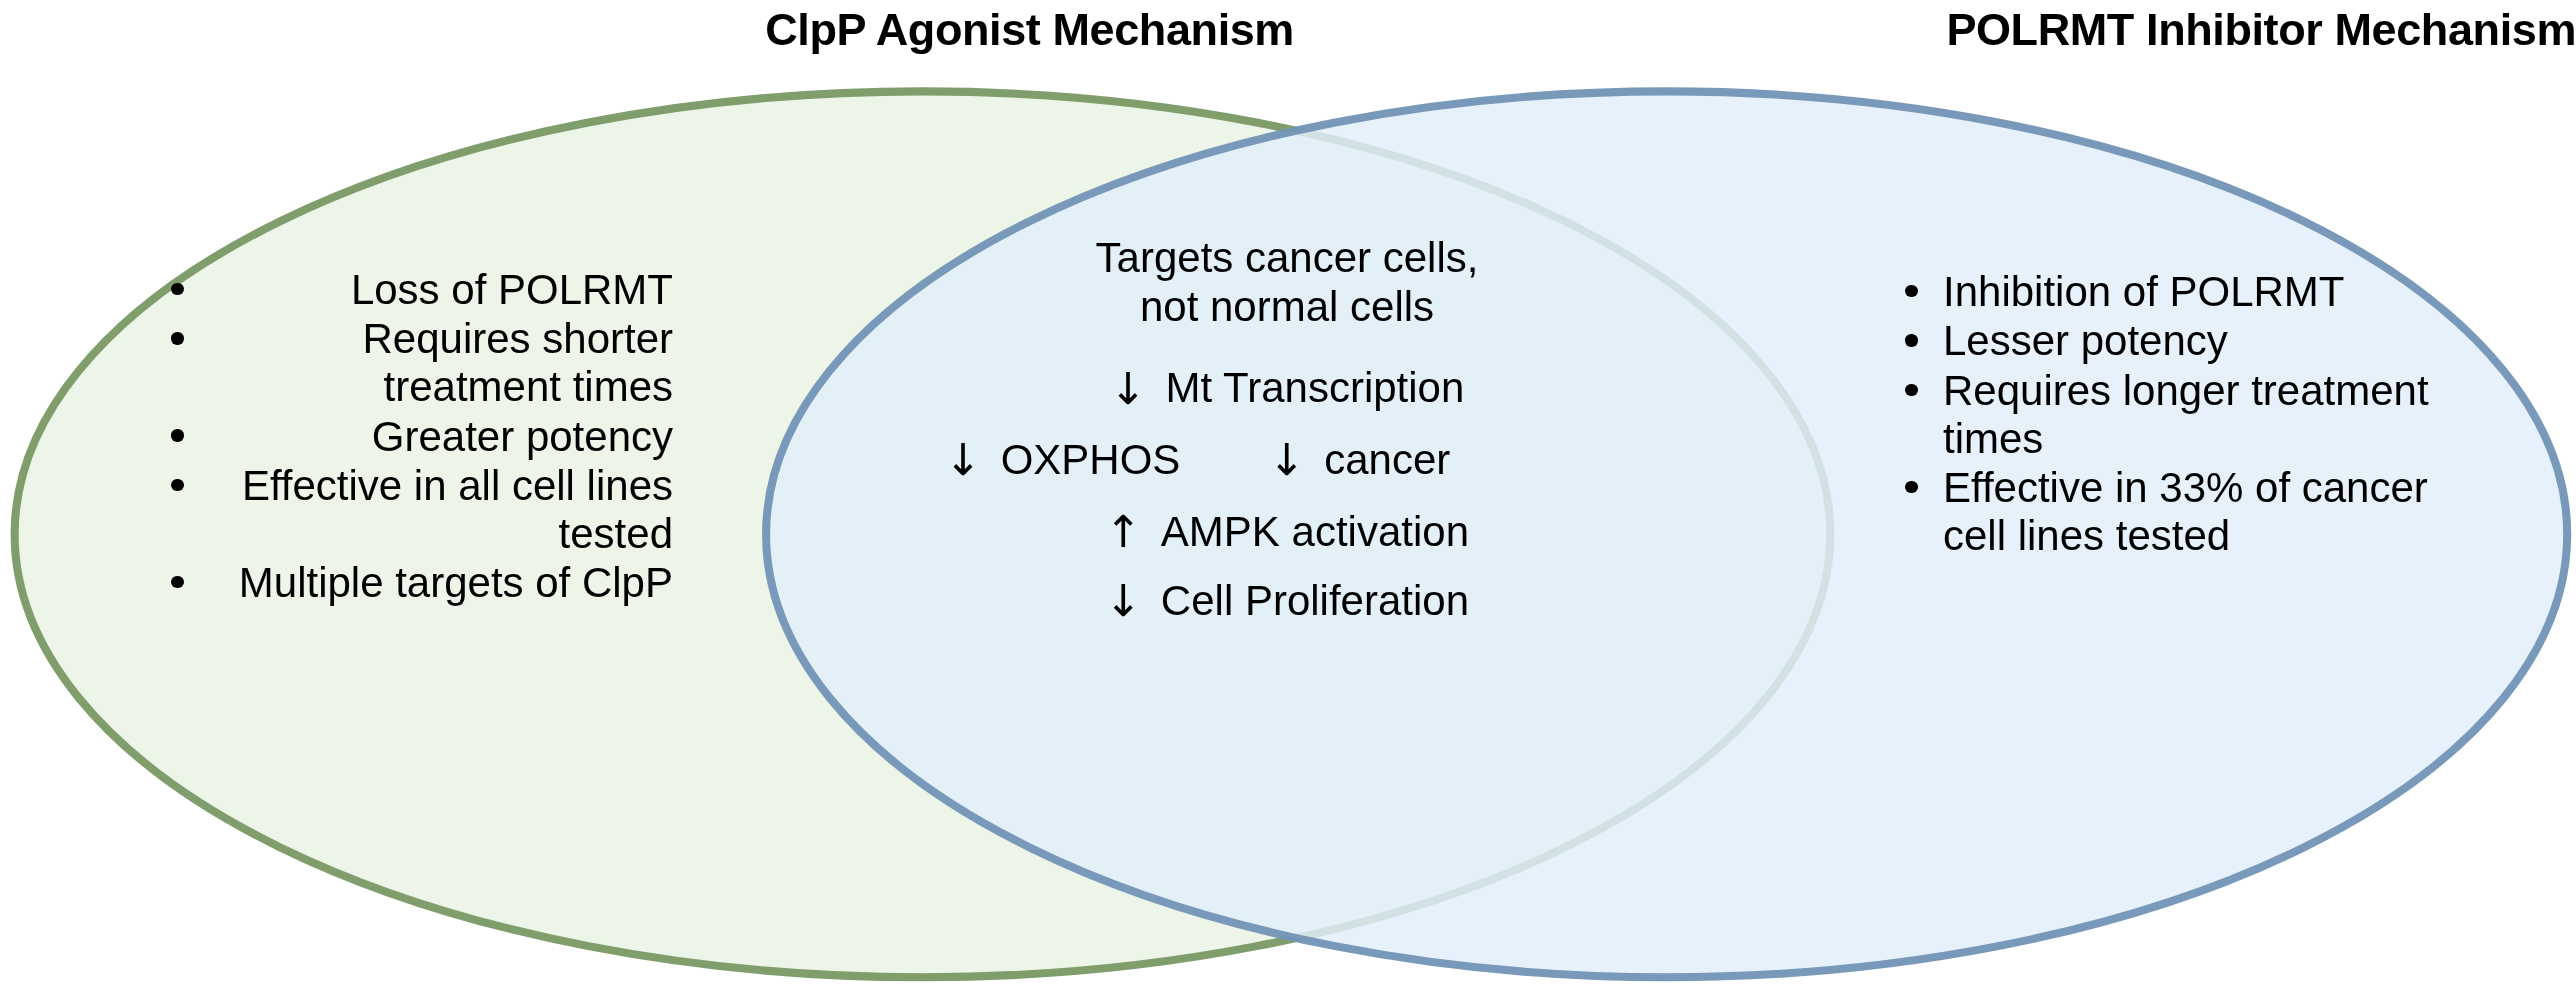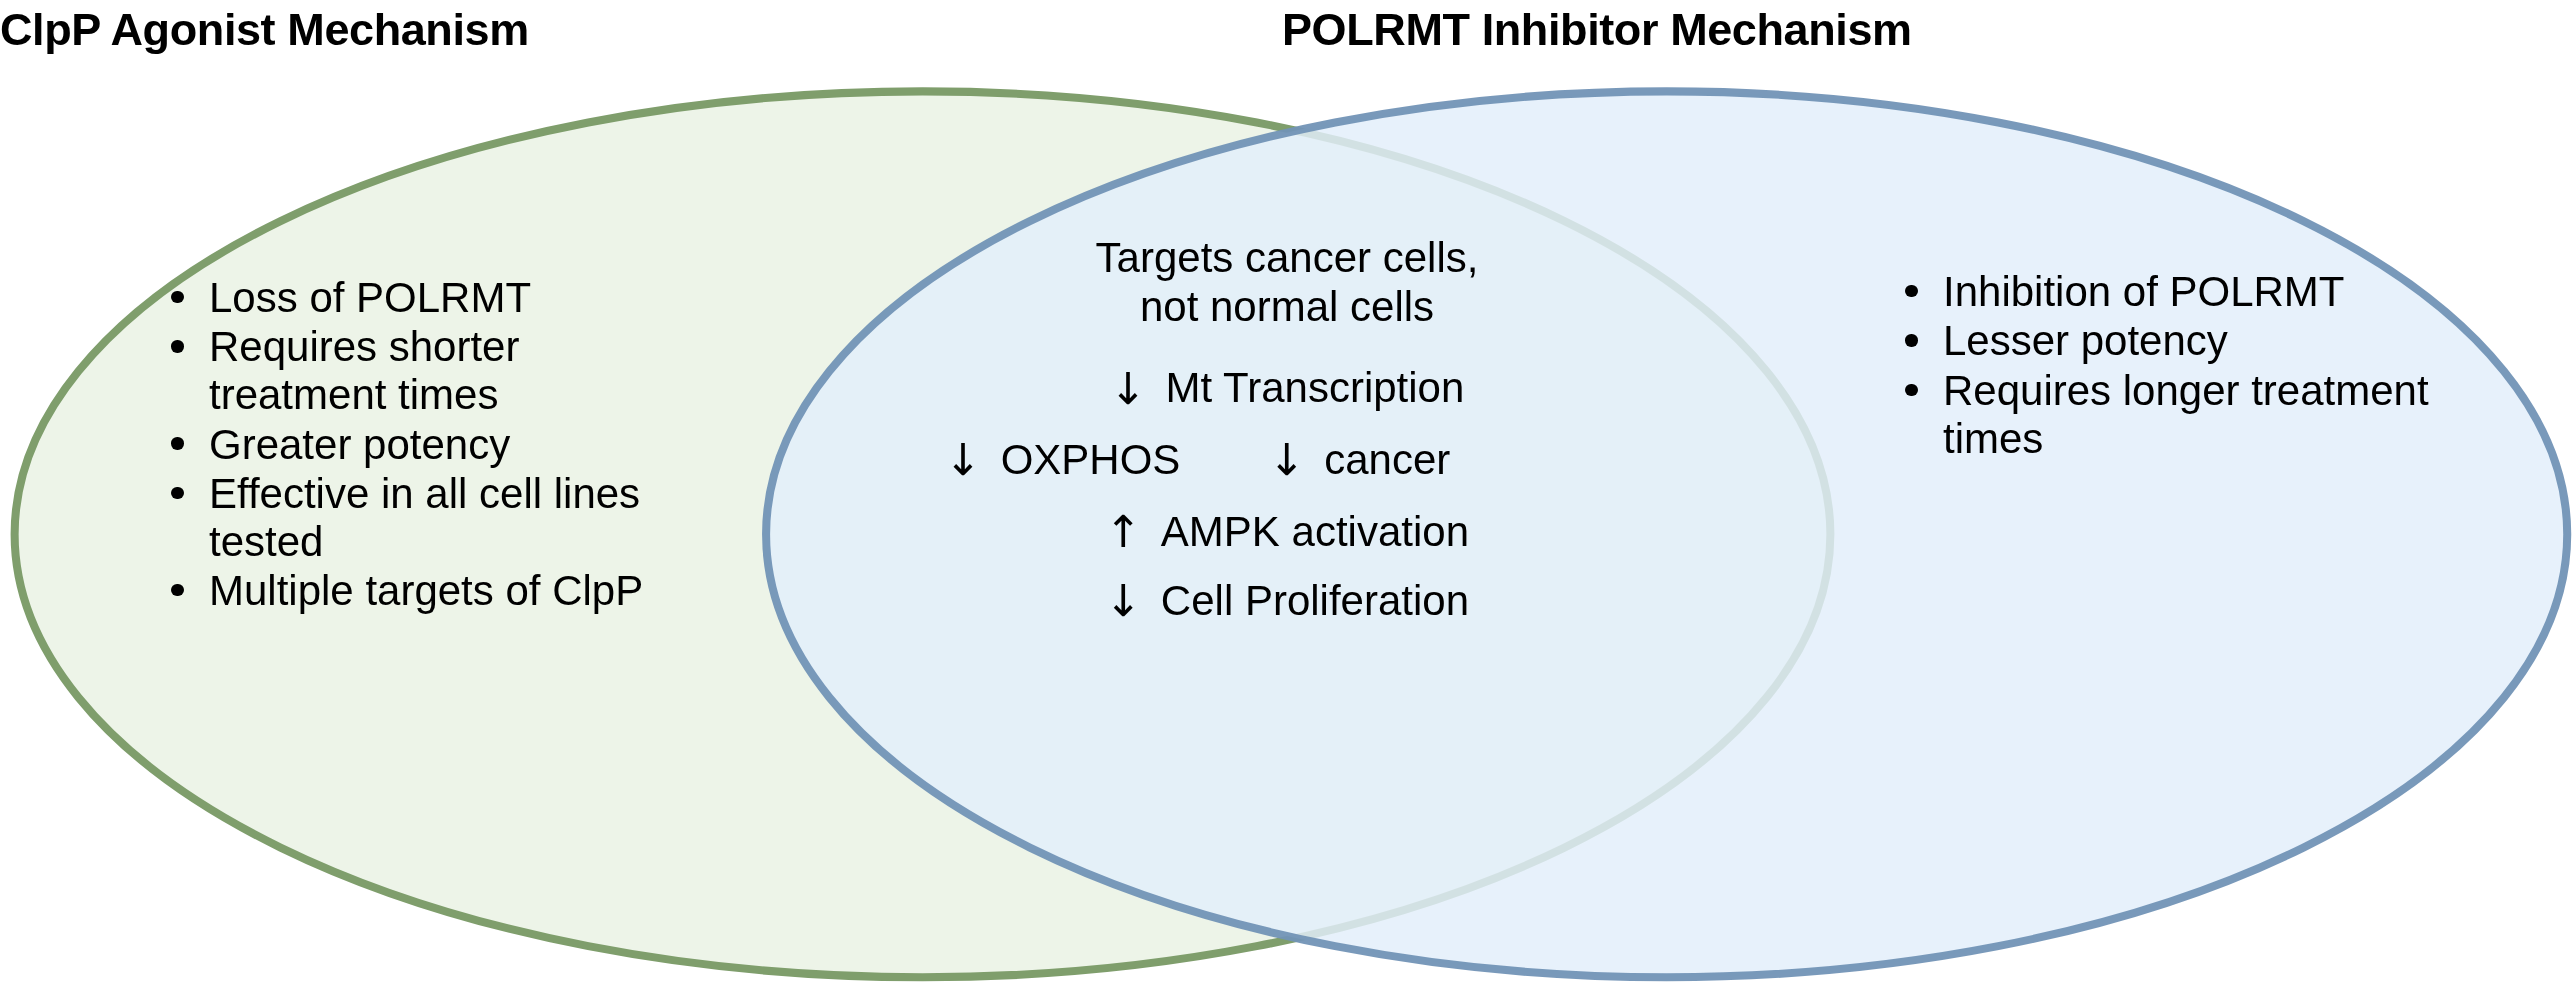--- a/index.html
+++ b/index.html
@@ -25,21 +25,21 @@
 
   
   .title {
     position: absolute;
     font-weight: bold;
     font-size: 45px;
     line-height: 1.0;
     letter-spacing: -0.4px;
     color: #000000;
     white-space: nowrap;
-    text-align: left;
+    text-align: right;
   }
   #title-left  { left: 0;    top: 7.3px; width: 1294px; }
   #title-right { left: 1282px; top: 7.3px; width: 1294px; }
 
   
   #venn {
     position: absolute;
     left: 0; top: 0;
     width: 2576px;
     height: 997px;
@@ -68,22 +68,23 @@
     left: 10.2px;
     top: 0.40em;
     width: 12.4px;
     height: 12.4px;
     border-radius: 50%;
     background: #000000;
   }
 
   #panel-left {
     left: 161px;
-    top: 274px;
+    top: 266px;
     width: 512px;
+    text-align: right;
   }
   #panel-right {
     left: 1895px;
     top: 268px;
     width: 541px;
   }
 
   
   #panel-center {
     left: 936px;
@@ -220,17 +221,21 @@
         <span>Inhibition of POLRMT</span>
       </li>
       <li>
         <span class="dot"></span>
         <span>Lesser potency</span>
       </li>
       <li>
         <span class="dot"></span>
         <span>Requires longer treatment times</span>
       </li>
+      <li>
+        <span class="dot"></span>
+        <span>Effective in 33% of cancer cell lines tested</span>
+      </li>
     </ul>
   </div>
 
 </div>
 
 
 </body></html>

